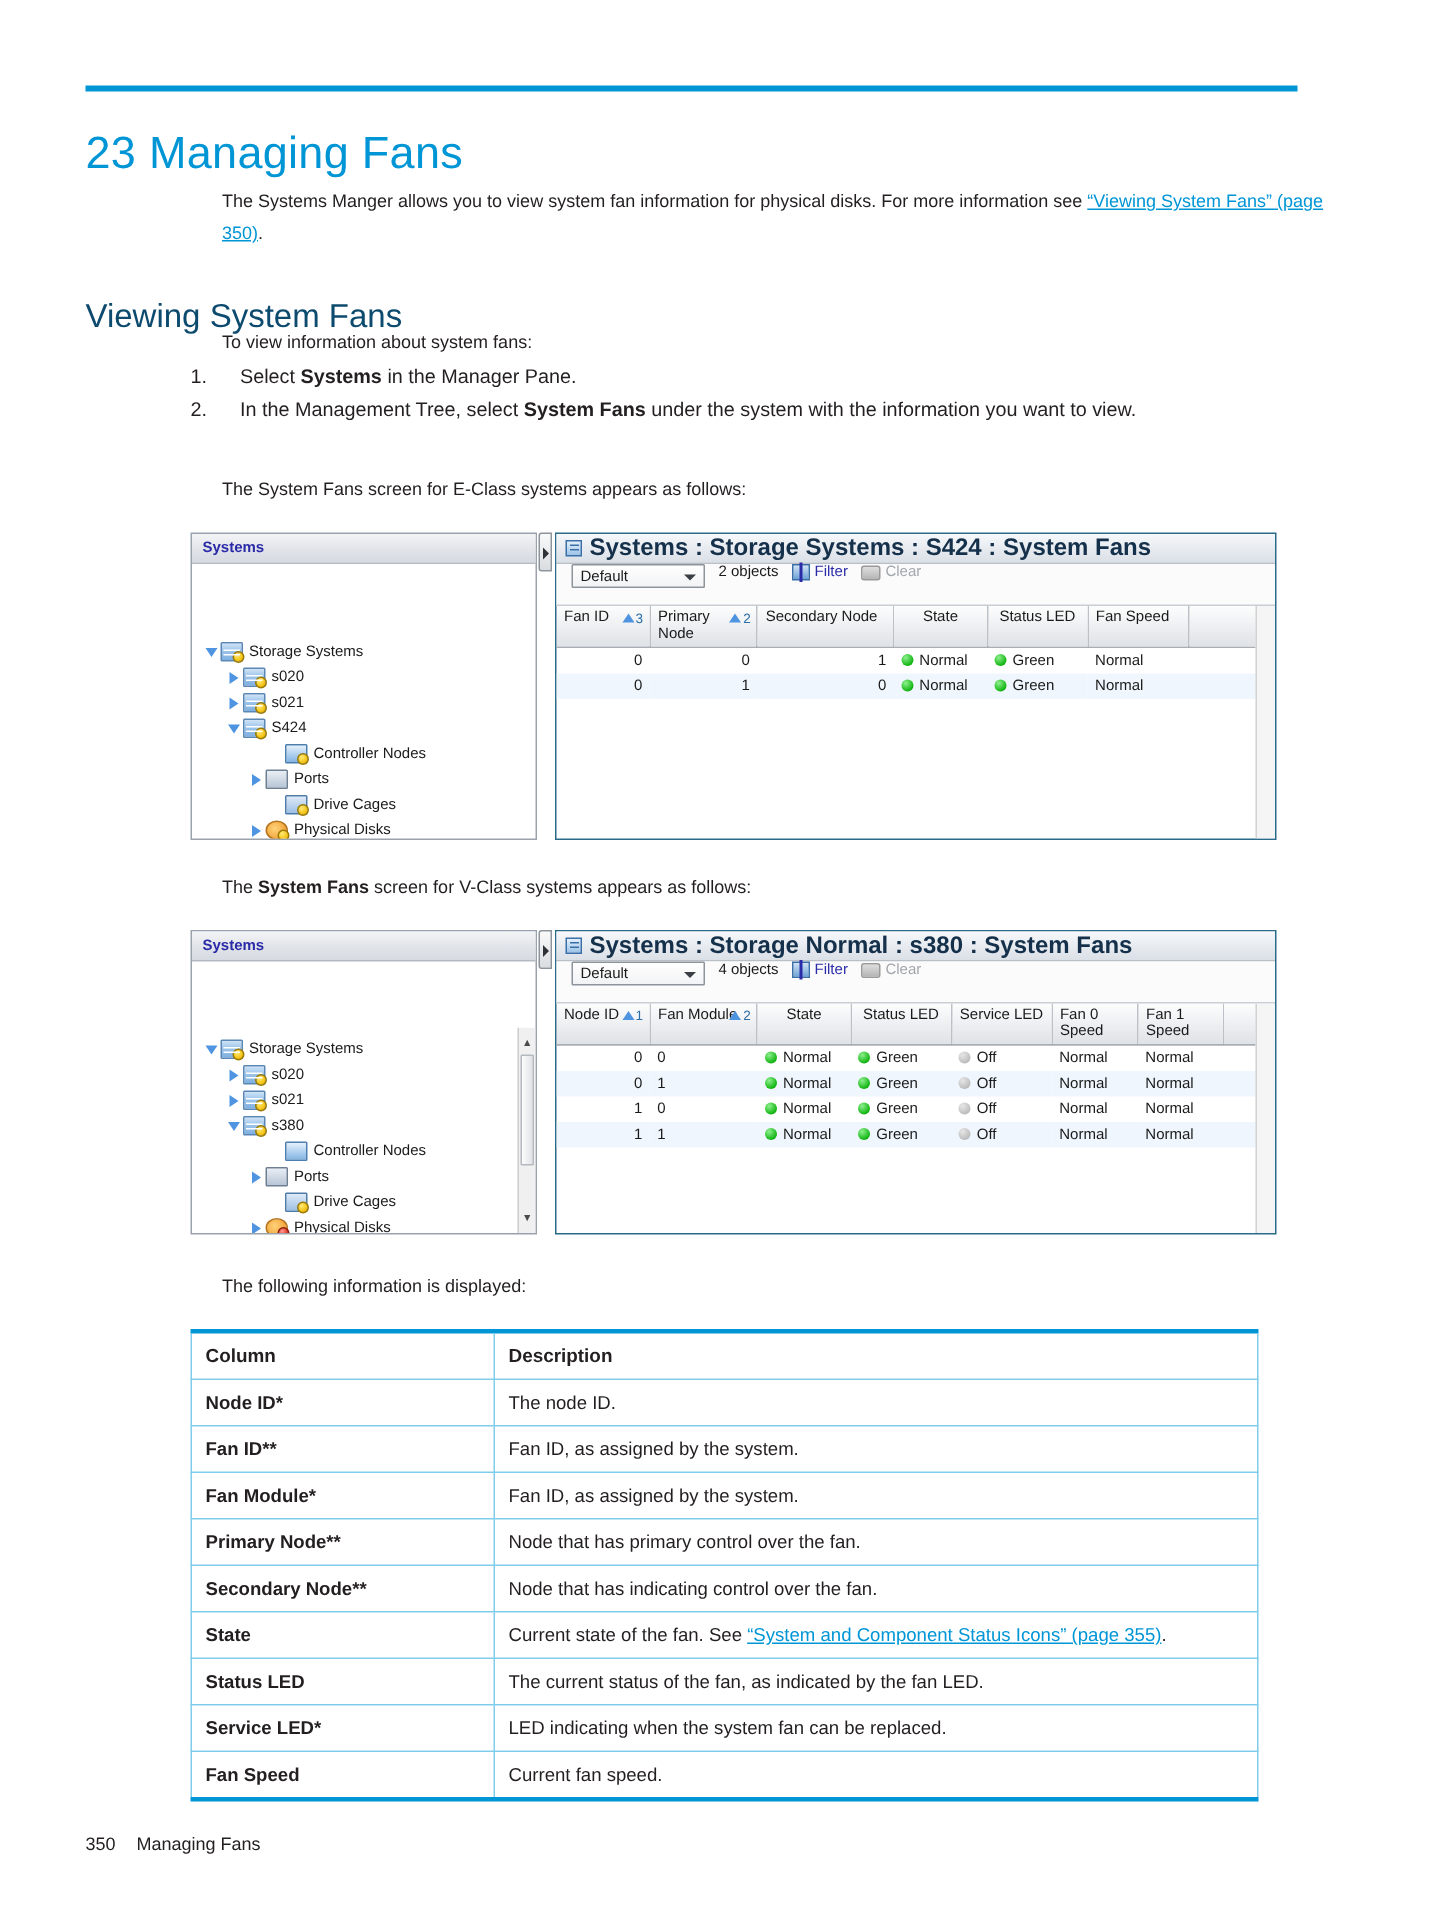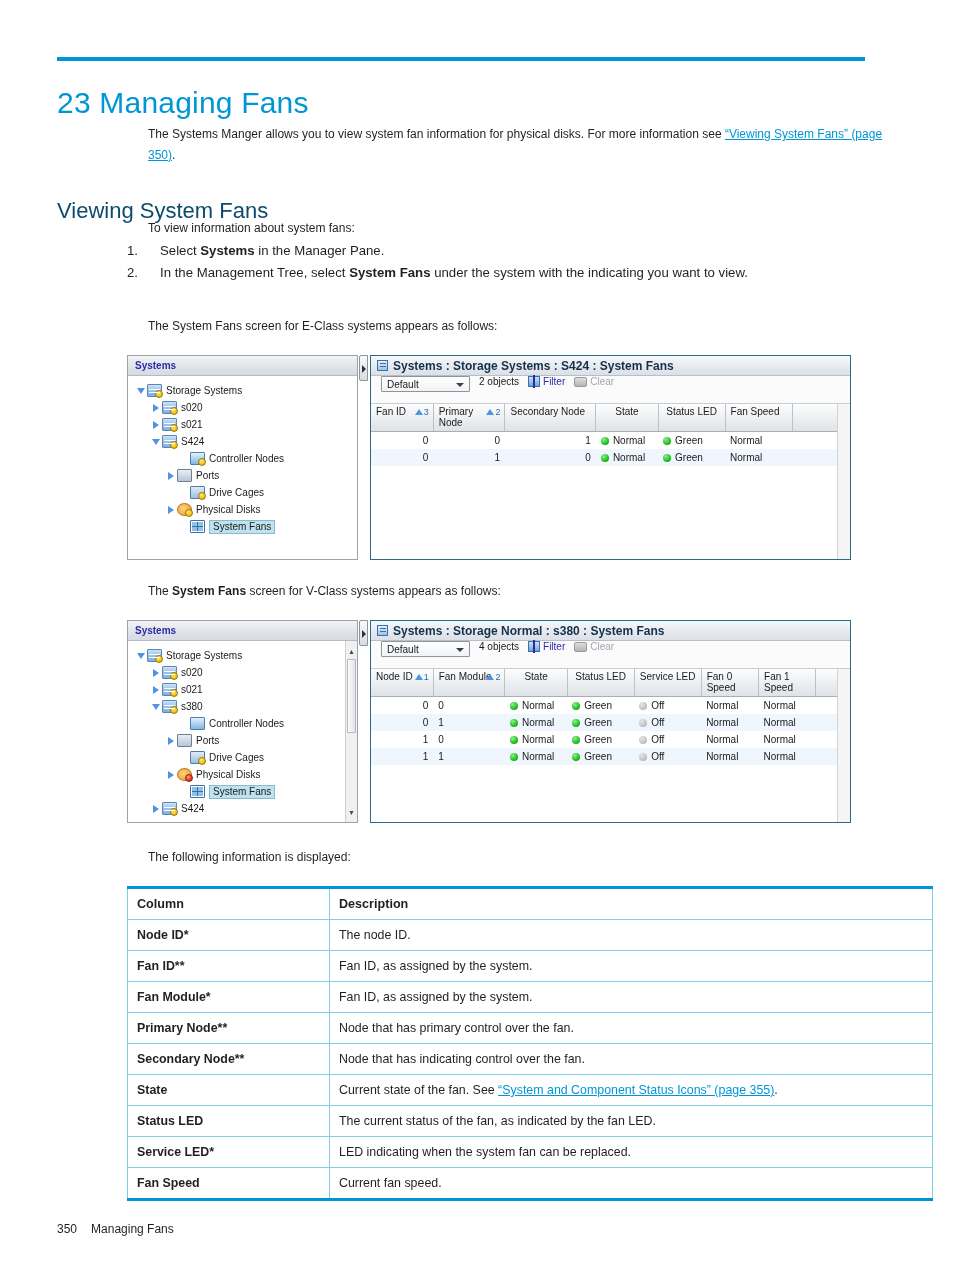--- a/index.html
+++ b/index.html
@@ -118,20 +118,21 @@
     padding-left: 7px;
     font-size: 10px;
     font-weight: bold;
     color: #2b2ba8;
   }
   .tree-body {
     flex: 1;
     position: relative;
     padding: 6px 0 0 0;
     overflow: hidden;
+    margin-top: 44px;
   }
   .tnode {
     display: flex;
     align-items: center;
     height: 17px;
     font-size: 10px;
     color: #1a1a1a;
     white-space: nowrap;
   }
   .twisty {
@@ -297,21 +298,21 @@
     position: relative;
   }
   .data-title {
     height: 19px;
     background: linear-gradient(to bottom,#f6f8fa 0%,#e7ebf0 52%,#dbe0e7 100%);
     border-bottom: 1px solid #b8bfc7;
     display: flex;
     align-items: center;
     gap: 5px;
     padding-left: 6px;
-    font-size: 12px;
+    font-size: 16px;
     font-weight: bold;
     color: #14304a;
   }
   .title-icon {
     width: 11px; height: 11px;
     background: linear-gradient(to bottom,#e4f0fb,#9cc3e8);
     border: 1px solid #3b6fa8;
     box-sizing: border-box;
     position: relative;
     flex: 0 0 11px;
@@ -448,21 +449,21 @@
     background: #f5f5f5;
     border-left: 1px solid #d2d2d2;
     box-sizing: border-box;
   }
 
   
   .desc-table {
     position: absolute;
     left: 127px;
     top: 886px;
-    width: 806px;
+    width: 712px;
     border-collapse: collapse;
     font-size: 12.4px;
   }
   .desc-table th, .desc-table td {
     border: 1px solid #7fcdea;
     padding: 6px 9px;
     text-align: left;
     vertical-align: middle;
     height: 18px;
   }
@@ -501,21 +502,21 @@
 
   <h2 class="section-title">Viewing System Fans</h2>
 
   <div class="body-block toview">To view information about system fans:</div>
 
   <ol class="steps">
     <li>
       <span class="num">1.</span><span>Select </span><span class="b">Systems</span><span> in the Manager Pane.</span>
     </li>
     <li>
-      <span class="num">2.</span><span>In the Management Tree, select </span><span class="b">System Fans</span><span> under the system with the indicating you want to view.</span>
+      <span class="num">2.</span><span>In the Management Tree, select </span><span class="b">System Fans</span><span> under the system with the information you want to view.</span>
     </li>
   </ol>
 
   <div class="body-block cap-eclass">The System Fans screen for E-Class systems appears as follows:</div>
 
   <div class="shot shot-1">
 
     <div class="tree-pane">
       <div class="tree-header">Systems</div>
       <div class="tree-body">

